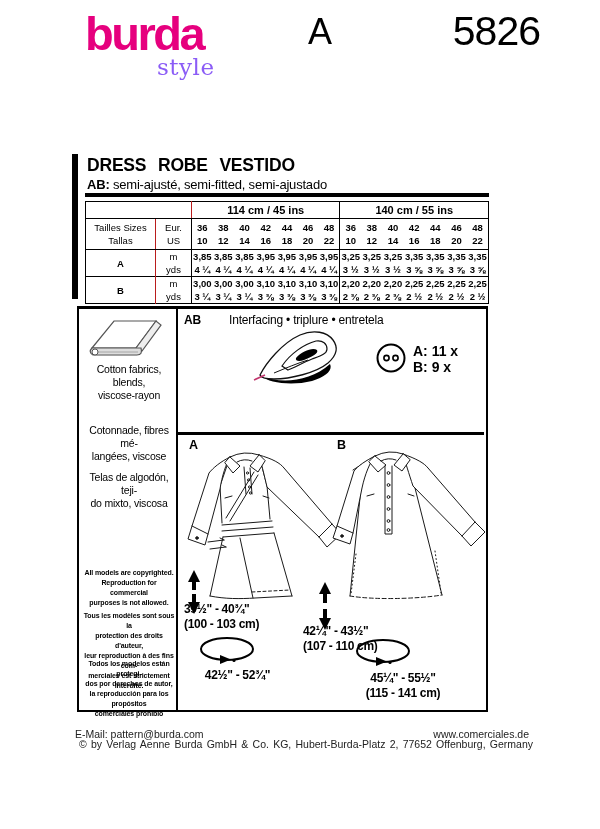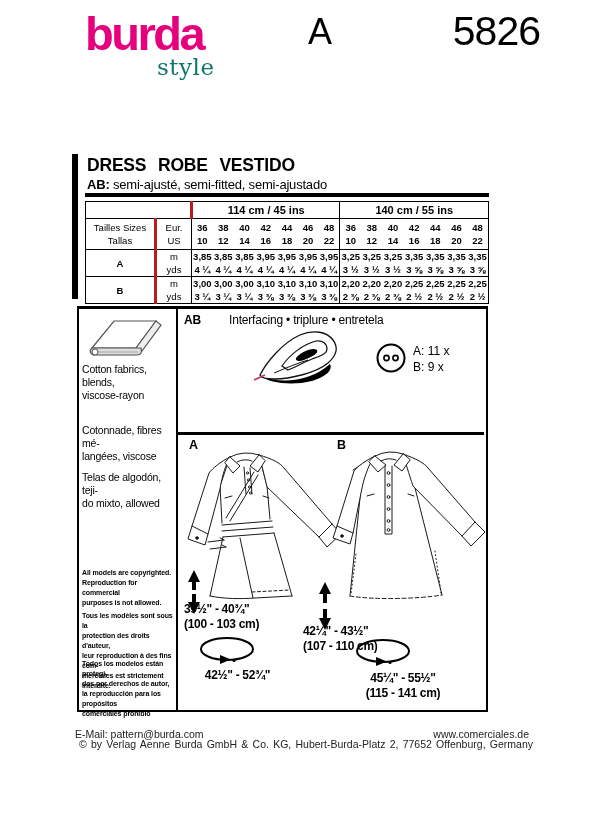--- a/index.html
+++ b/index.html
@@ -2,54 +2,54 @@
 <html><head>
 <meta charset="utf-8">
 <style>
   html,body{margin:0;padding:0;background:#fff;}
   .page{position:relative;width:600px;height:829px;background:#fff;overflow:hidden;
         font-family:"Liberation Sans",sans-serif;color:#000;}
   .abs{position:absolute;}
 
   
   .logo{font-weight:bold;font-size:47px;letter-spacing:-2.5px;color:#e6007e;line-height:1;}
-  .logo-sub{font-family:"DejaVu Serif",serif;font-size:23px;color:#0f766e;letter-spacing:.5px;line-height:1;}
+  .logo-sub{font-family:"DejaVu Serif",serif;font-size:23px;color:#8b5cf6;letter-spacing:.5px;line-height:1;}
   .view-letter{font-size:36px;line-height:1;}
   .pattern-no{font-size:41px;letter-spacing:-1px;line-height:1;text-align:right;width:103px;}
 
   
   .vbar{background:#000;}
   .garment-title{font-size:17.5px;font-weight:bold;word-spacing:7px;letter-spacing:-.2px;}
   .fit-line{font-size:13px;letter-spacing:-.2px;}
   .b{font-weight:bold;}
   .rule{background:#000;}
 
   
   table.sizes{border-collapse:collapse;table-layout:fixed;width:404px;border:1.3px solid #000;}
   table.sizes td{padding:0;margin:0;text-align:center;vertical-align:middle;line-height:11px;font-size:9.5px;}
   tr.hdr td{height:16px;border-bottom:1.3px solid #000;font-size:11px;font-weight:bold;}
   tr.szr td{height:30px;border-bottom:1.3px solid #000;}
   tr.szr td div{line-height:13px;}
   tr.dr td{height:13px;}
   tr.bsep td{border-top:1.3px solid #000;}
-  td.lab{text-align:left;padding-left:3px;font-weight:normal;font-size:10px;border-right:3px solid #b91c1c;}
+  td.lab{text-align:left;padding-left:3px;font-weight:normal;font-size:10px;border-right:1px solid #b91c1c;}
   td.vlab{vertical-align:top;font-weight:bold;}
   td.unit{text-align:right;padding-right:3px;font-weight:normal;font-size:10px;border-right:1.3px solid #000;}
   td.c{font-weight:bold;}
   td.gb{border-left:1.3px solid #000;}
 
   
   .panel{border:2px solid #000;border-top:3px solid #000;}
   .divider{background:#000;}
   .fab-txt{font-size:10.5px;line-height:13px;letter-spacing:-.2px;}
   .legal{font-size:7px;font-weight:bold;line-height:10px;letter-spacing:-.1px;}
-  .pre{white-space:pre-line;}
+  .pre{white-space:pre-line;text-align:center;}
   .inter-line{font-size:12px;letter-spacing:-.2px;}
   .inter-line .code{font-weight:bold;margin-right:25px;}
-  .btn-count{font-size:12px;font-weight:normal;line-height:16px;}
+  .btn-count{font-size:14px;font-weight:bold;line-height:16px;}
   .view-label{font-size:12.5px;font-weight:bold;}
   .meas{font-size:12px;font-weight:bold;line-height:15px;letter-spacing:-.3px;}
   .meas.center{text-align:center;}
 
   
   .footer1{font-size:10.5px;color:#222;width:454px;height:13px;overflow:hidden;text-align:justify;line-height:13px;}
   .footer1::after{content:"";display:inline-block;width:100%;}
   .footer2{font-size:10.5px;color:#222;width:454px;display:flex;justify-content:space-between;line-height:13px;}
   svg{display:block;}
 </style>
@@ -231,21 +231,21 @@
     <path d="M8,36 q-4,4 1,7 l44,0 q6,0 4,-7 Z" fill="#ddd" stroke="#555" stroke-width="1.2"></path>
     <path d="M10,40 l44,0 M12,43 l41,0" stroke="#999" stroke-width="0.8" fill="none"></path>
     <circle cx="11" cy="40" r="3" fill="#fff" stroke="#555" stroke-width="1"></circle>
   </svg>
 
   <div class="abs fab-txt pre" style="left:82px;top:363px;width:94px;">Cotton fabrics, blends,
 viscose-rayon</div>
   <div class="abs fab-txt pre" style="left:82px;top:424px;width:94px;">Cotonnade, fibres mé-
 langées, viscose</div>
   <div class="abs fab-txt pre" style="left:82px;top:471px;width:94px;">Telas de algodón, teji-
-do mixto, allowed</div>
+do mixto, viscosa</div>
 
   <div class="abs legal pre" style="left:82px;top:568px;width:94px;">All models are copyrighted.
 Reproduction for commercial
 purposes is not allowed.</div>
   <div class="abs legal pre" style="left:82px;top:611px;width:94px;">Tous les modèles sont sous la
 protection des droits d'auteur,
 leur reproduction à des fins com-
 merciales est strictement interdite.</div>
   <div class="abs legal pre" style="left:82px;top:659px;width:94px;">Todos los modelos están protegi-
 dos por derechos de autor,

